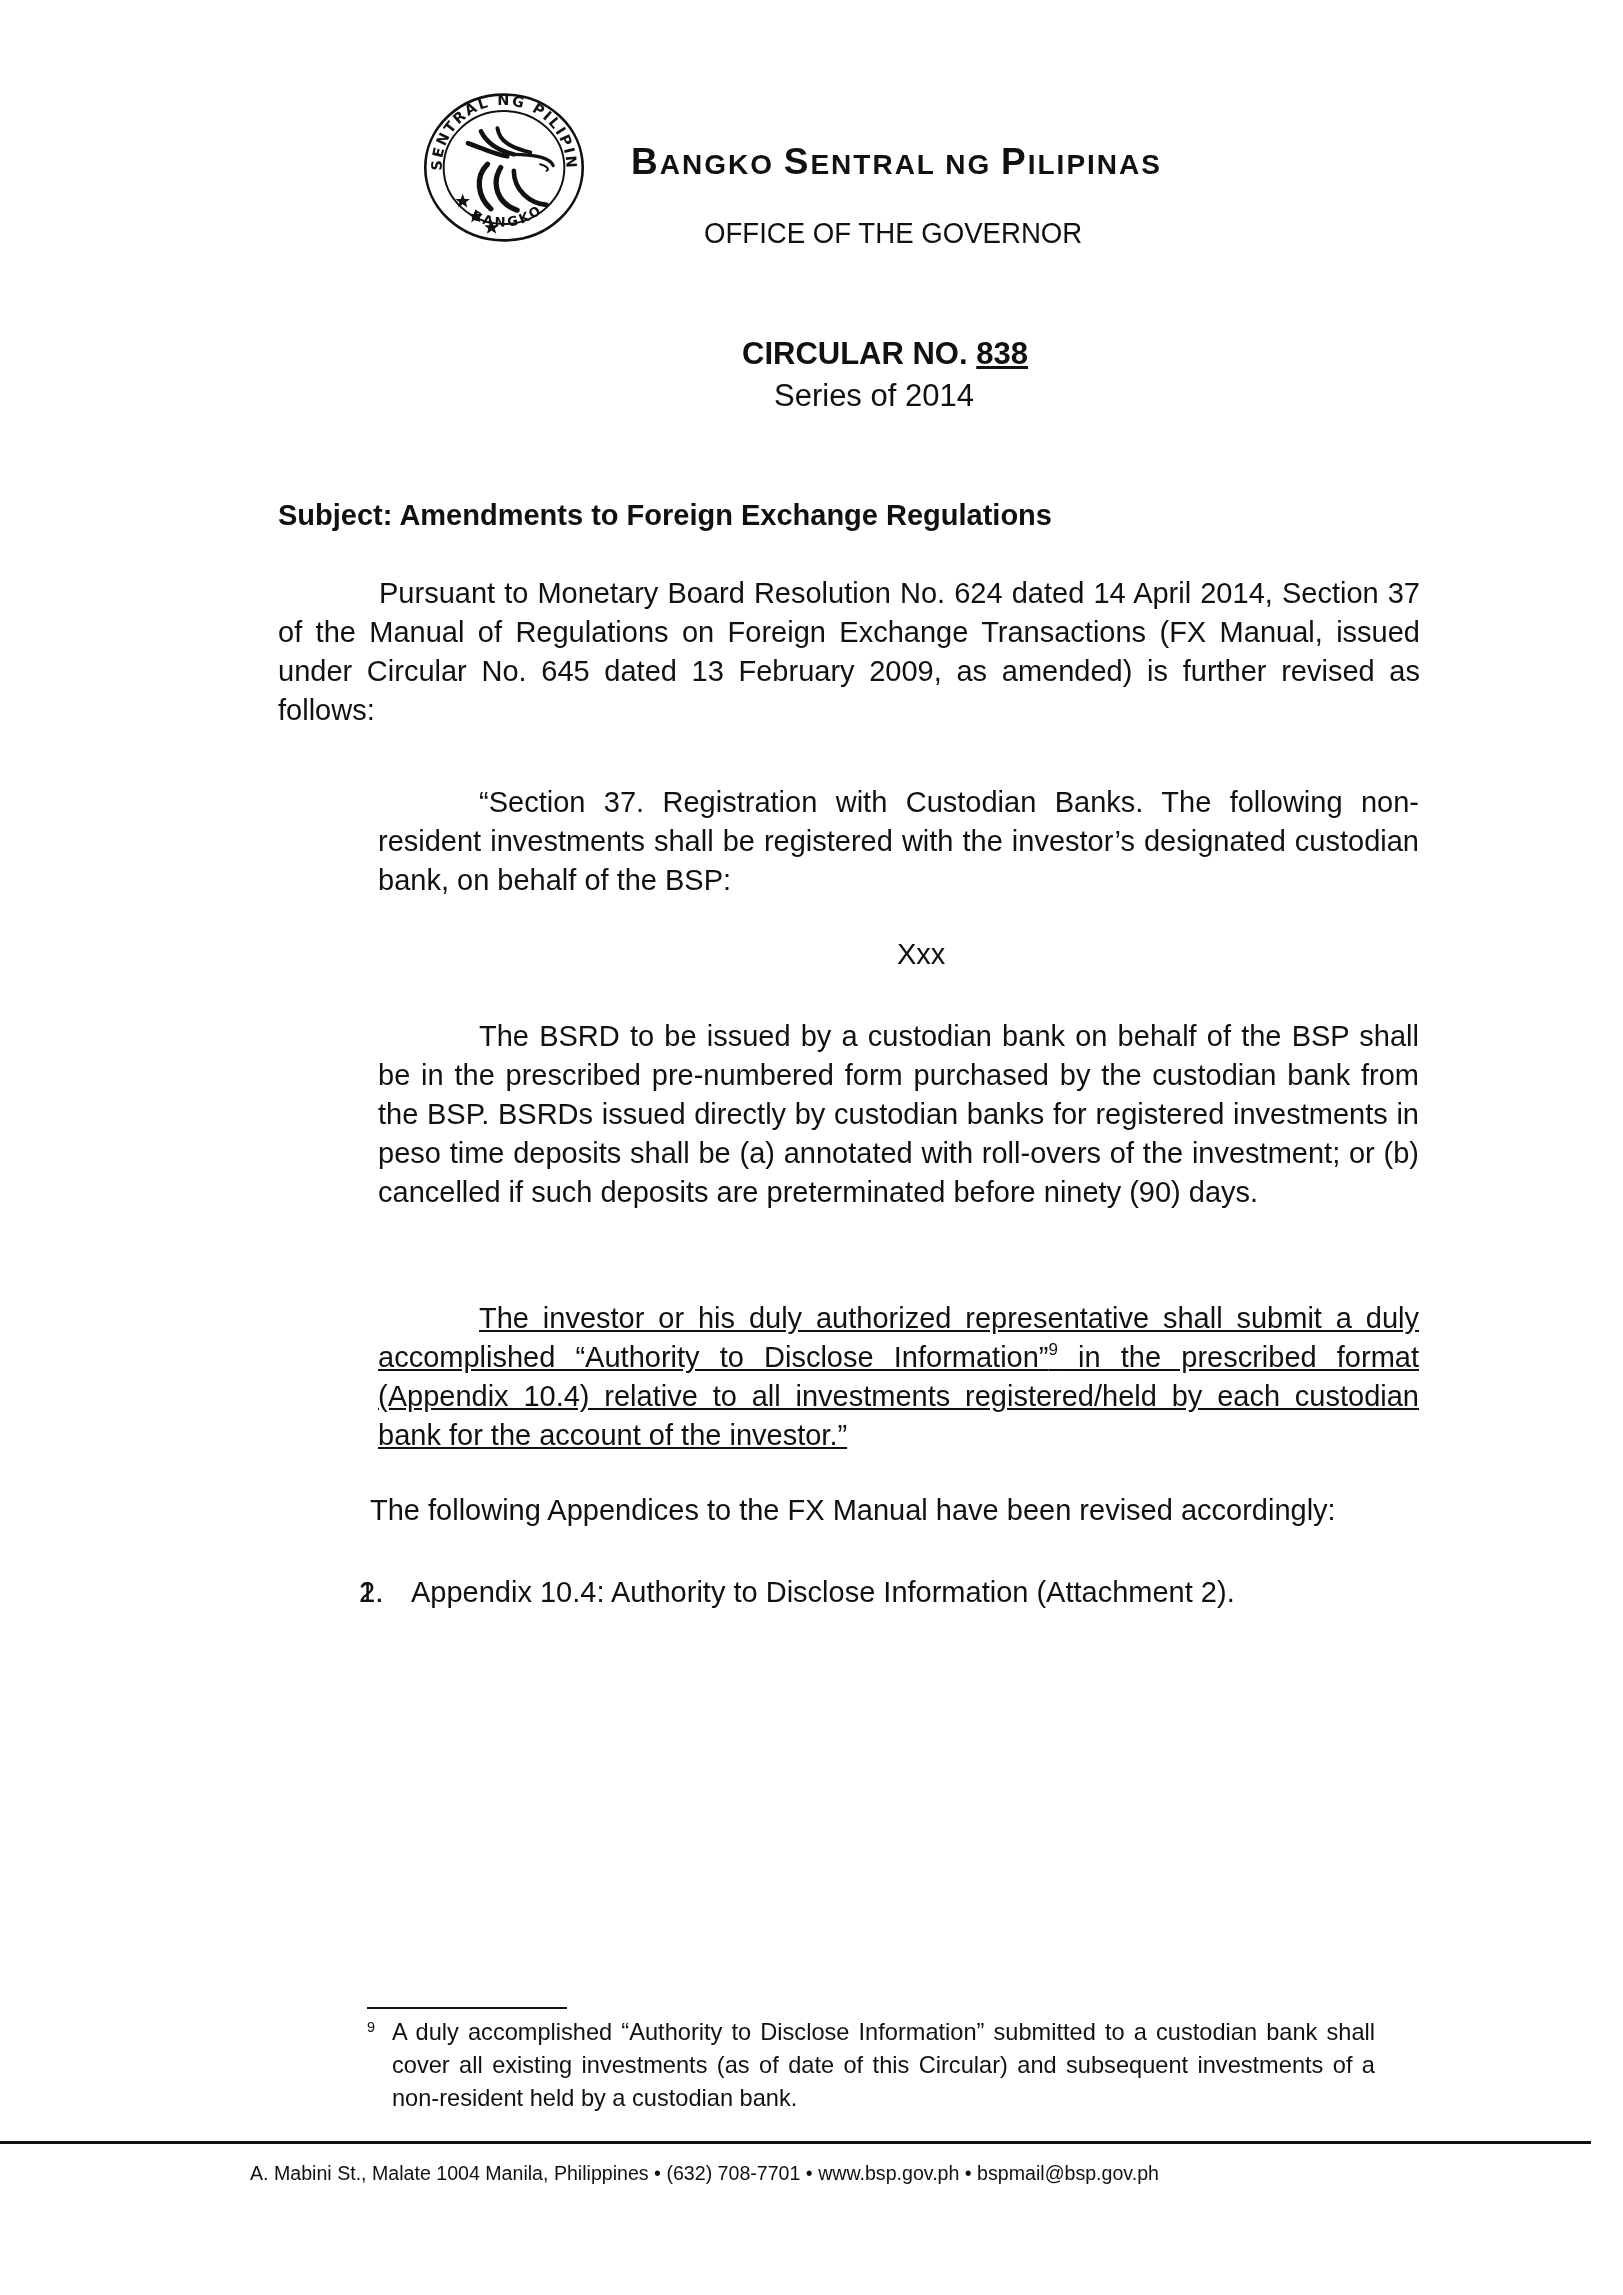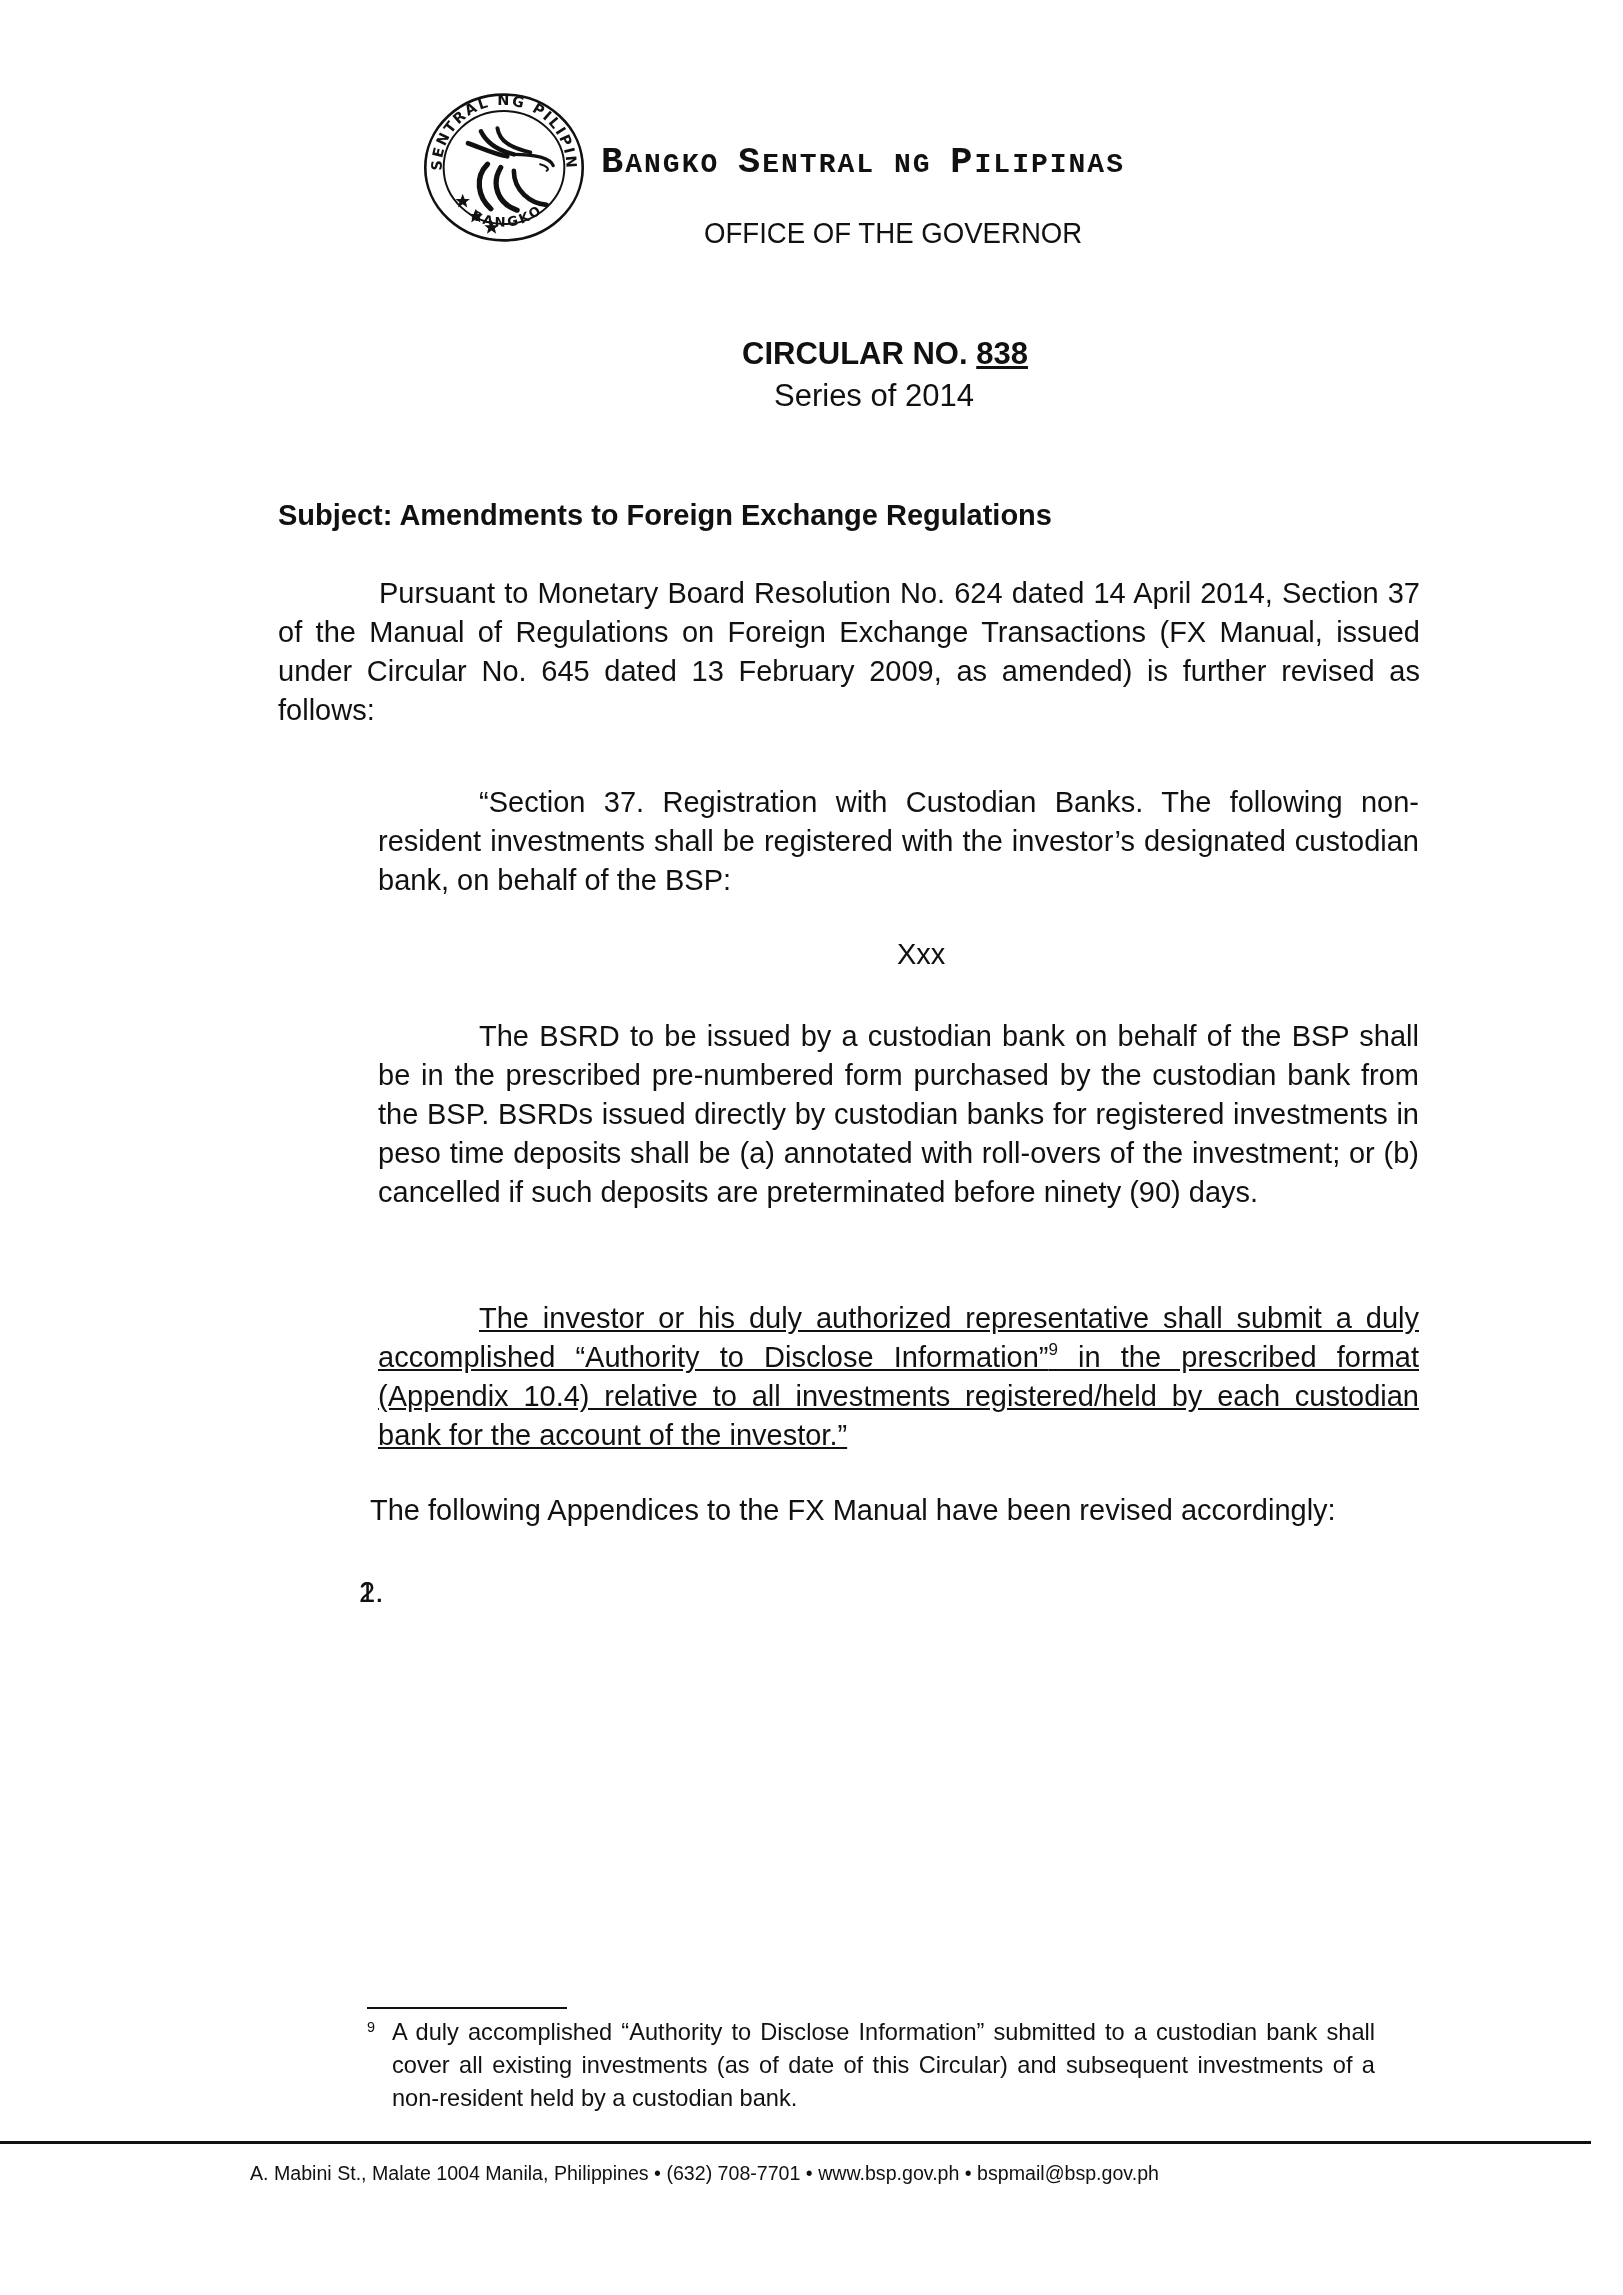--- a/index.html
+++ b/index.html
@@ -2,22 +2,22 @@
 <html style="font-size:10.5px"><head>
 <meta charset="utf-8">
 <style>
   html, body { margin: 0; padding: 0; background: #ffffff; }
   body { width: 1623px; height: 2295px; position: relative; overflow: hidden;
          font-family: "Liberation Sans", "DejaVu Sans", sans-serif; color: #111111; }
   .abs { position: absolute; }
 
   
   #logo { left: 422px; top: 92px; width: 164px; height: 151px; }
-  #bank-name { left: 601px; top: 141px; font-size: 28px; font-weight: bold;
-               font-family: Liberation Mono, monospace; letter-spacing: 2px; white-space: nowrap; text-align: center; }
+  #bank-name { left: 631px; top: 141px; font-size: 28px; font-weight: bold;
+               font-family: Liberation Sans, sans-serif; letter-spacing: 2px; white-space: nowrap; text-align: center; }
   #bank-name .big { font-size: 37px; }
   #office { left: 704px; top: 216px; font-size: 30px; white-space: nowrap;
             font-family: "Liberation Sans", sans-serif; transform: scaleX(0.92); transform-origin: left; }
 
   #circular { left: 742px; top: 336px; font-size: 31px; font-weight: bold; white-space: nowrap;
               font-family: "Liberation Sans", sans-serif; }
   #circular .num { font-weight: bold; text-decoration: underline; text-decoration-thickness: 2.6px; }
   #series { left: 774px; top: 378px; font-size: 31px; white-space: nowrap; }
 
   #subject { left: 278px; top: 499px; font-size: 29px; font-weight: bold; white-space: nowrap; }
@@ -109,20 +109,21 @@
 <div id="p4" class="abs para"><span class="indent"></span><span>The investor or his duly authorized representative shall submit a duly accomplished “Authority to Disclose Information”</span><sup>9</sup><span> in the prescribed format (Appendix 10.4) relative to all investments registered/held by each custodian bank for the account of the investor.”</span></div>
 
 <div id="p5" class="abs">The following Appendices to the FX Manual have been revised accordingly:</div>
 
 <div id="list" class="abs">
   <div class="li">
     <span class="num">1.</span>
   </div>
   <div class="li">
     <span class="num">2.</span>
+    <span>Appendix 10.4: Authority to Disclose Information (Attachment 2).</span>
   </div>
 </div>
 
 <div id="fn-rule" class="abs"></div>
 <div id="footnote" class="abs">
   <span class="mark">9</span>
   <span class="body">A duly accomplished “Authority to Disclose Information” submitted to a custodian bank shall cover all existing investments (as of date of this Circular) and subsequent investments of a non-resident held by a custodian bank.</span>
 </div>
 
 <div id="footer-rule" class="abs"></div>

